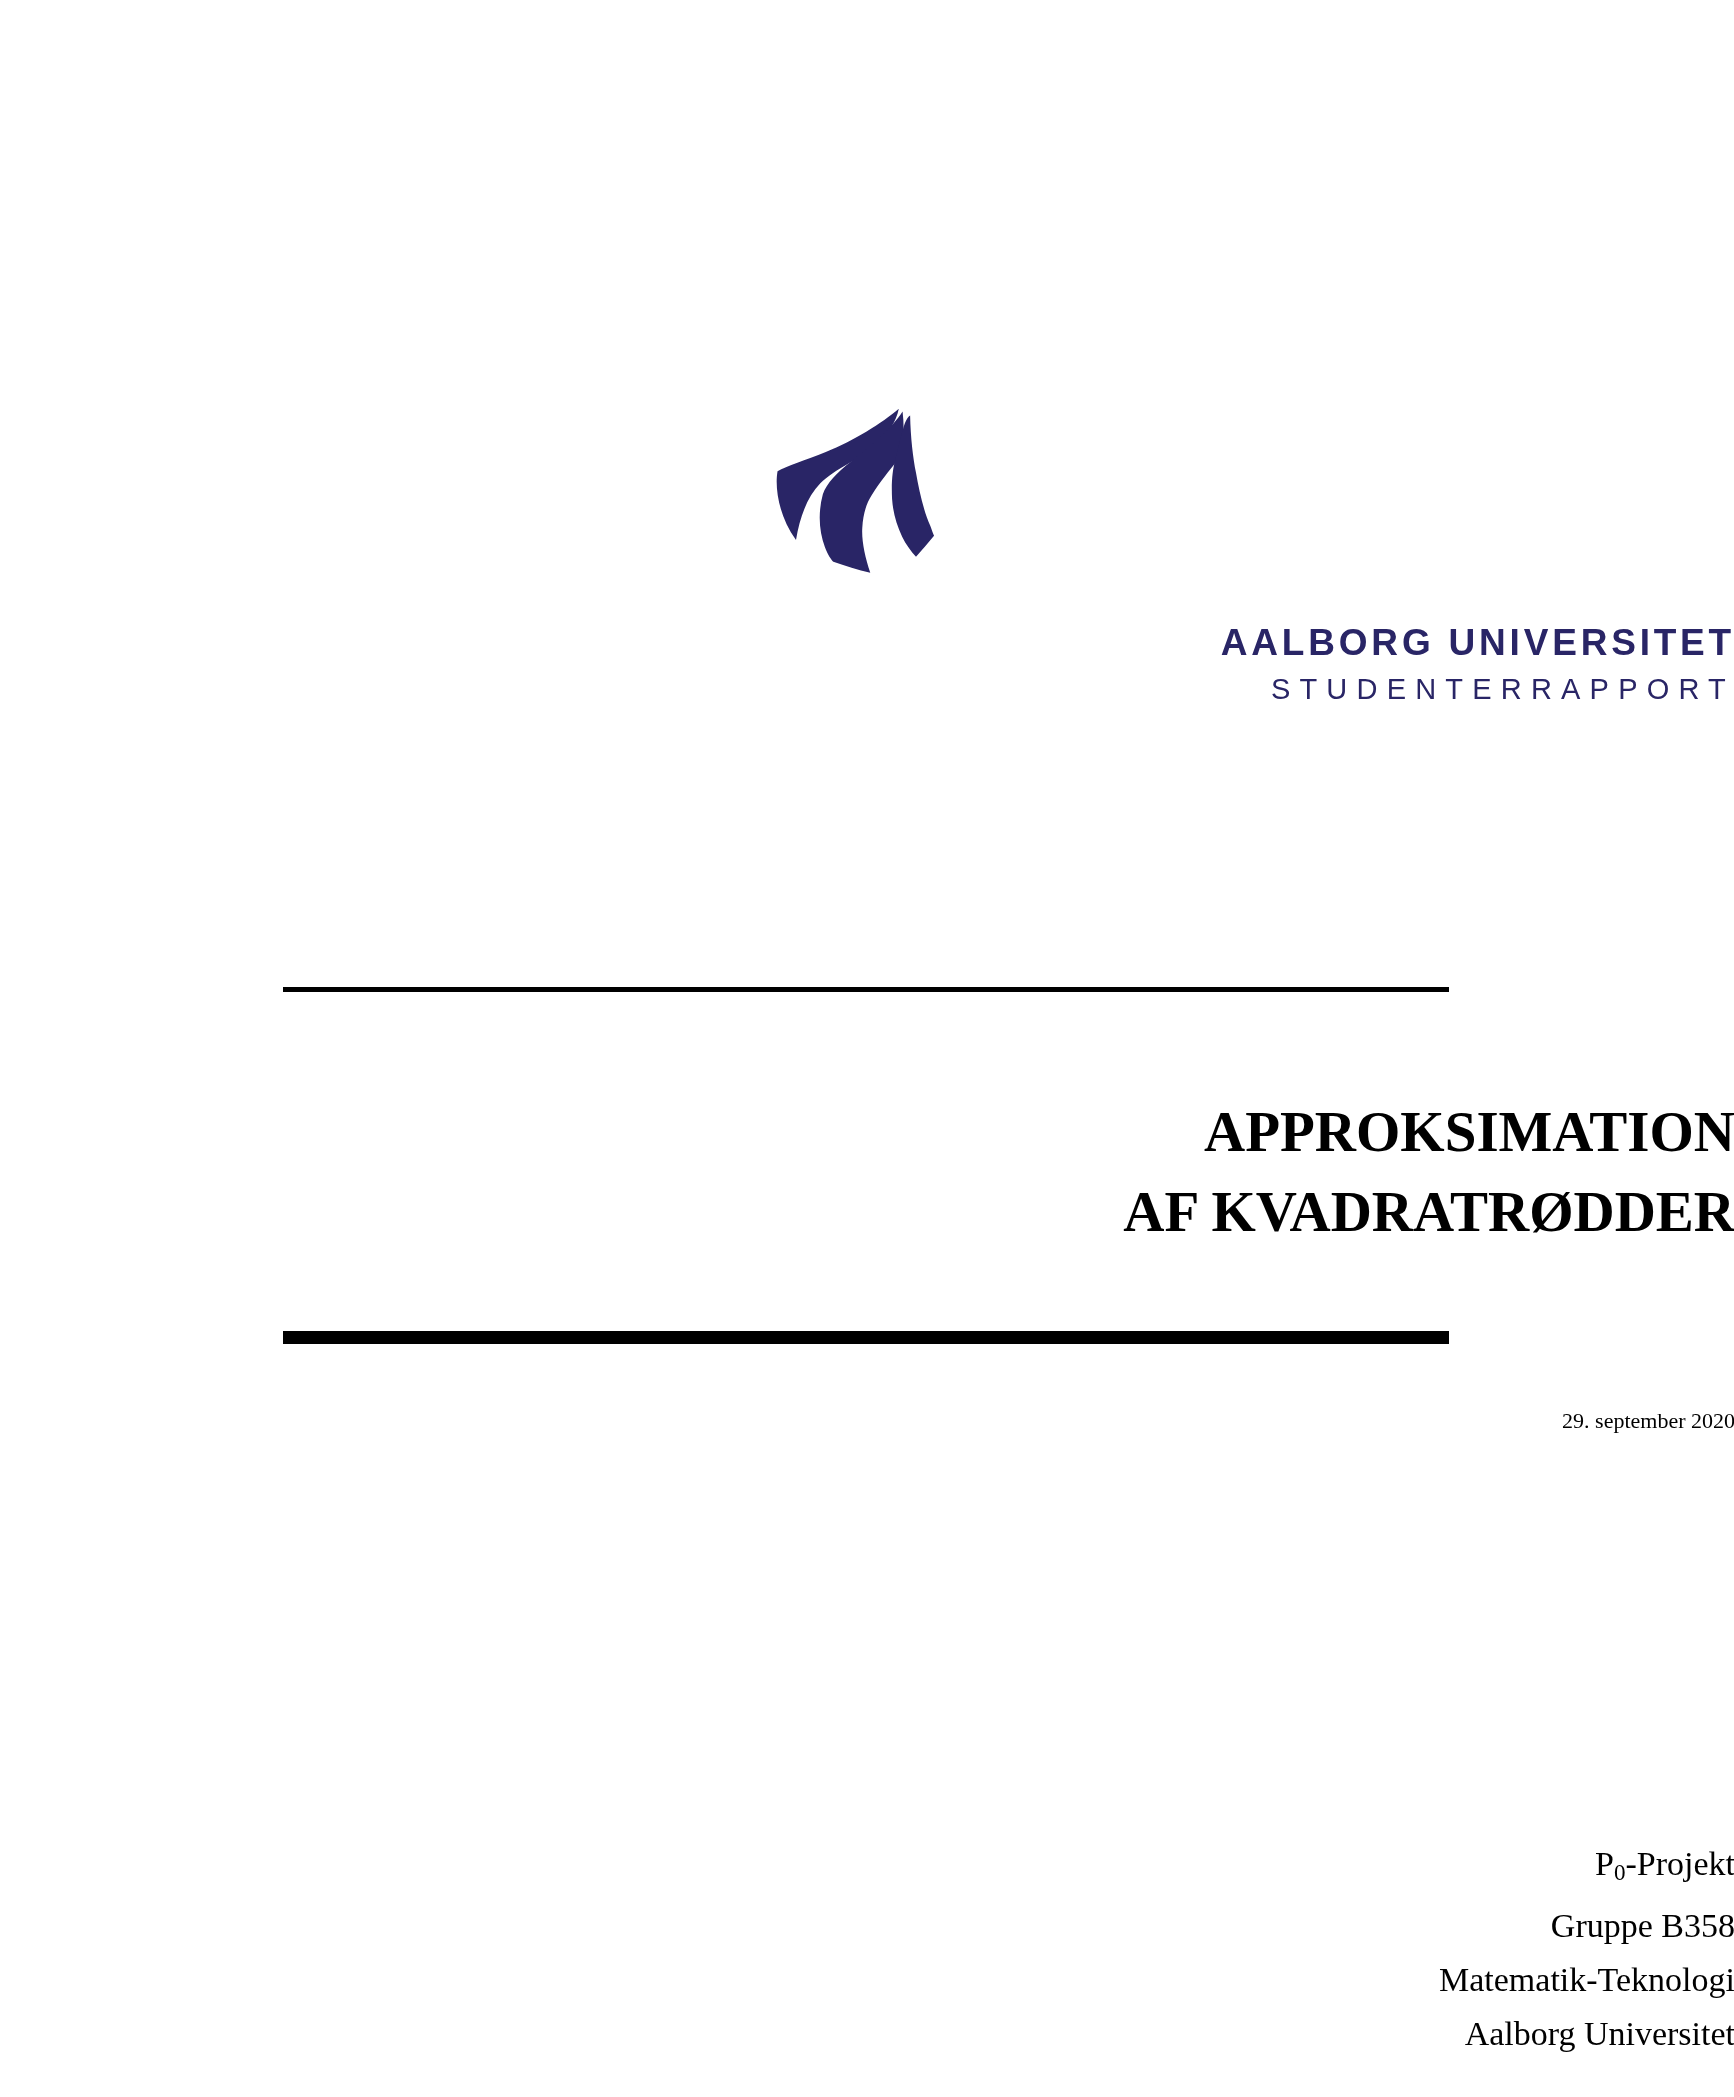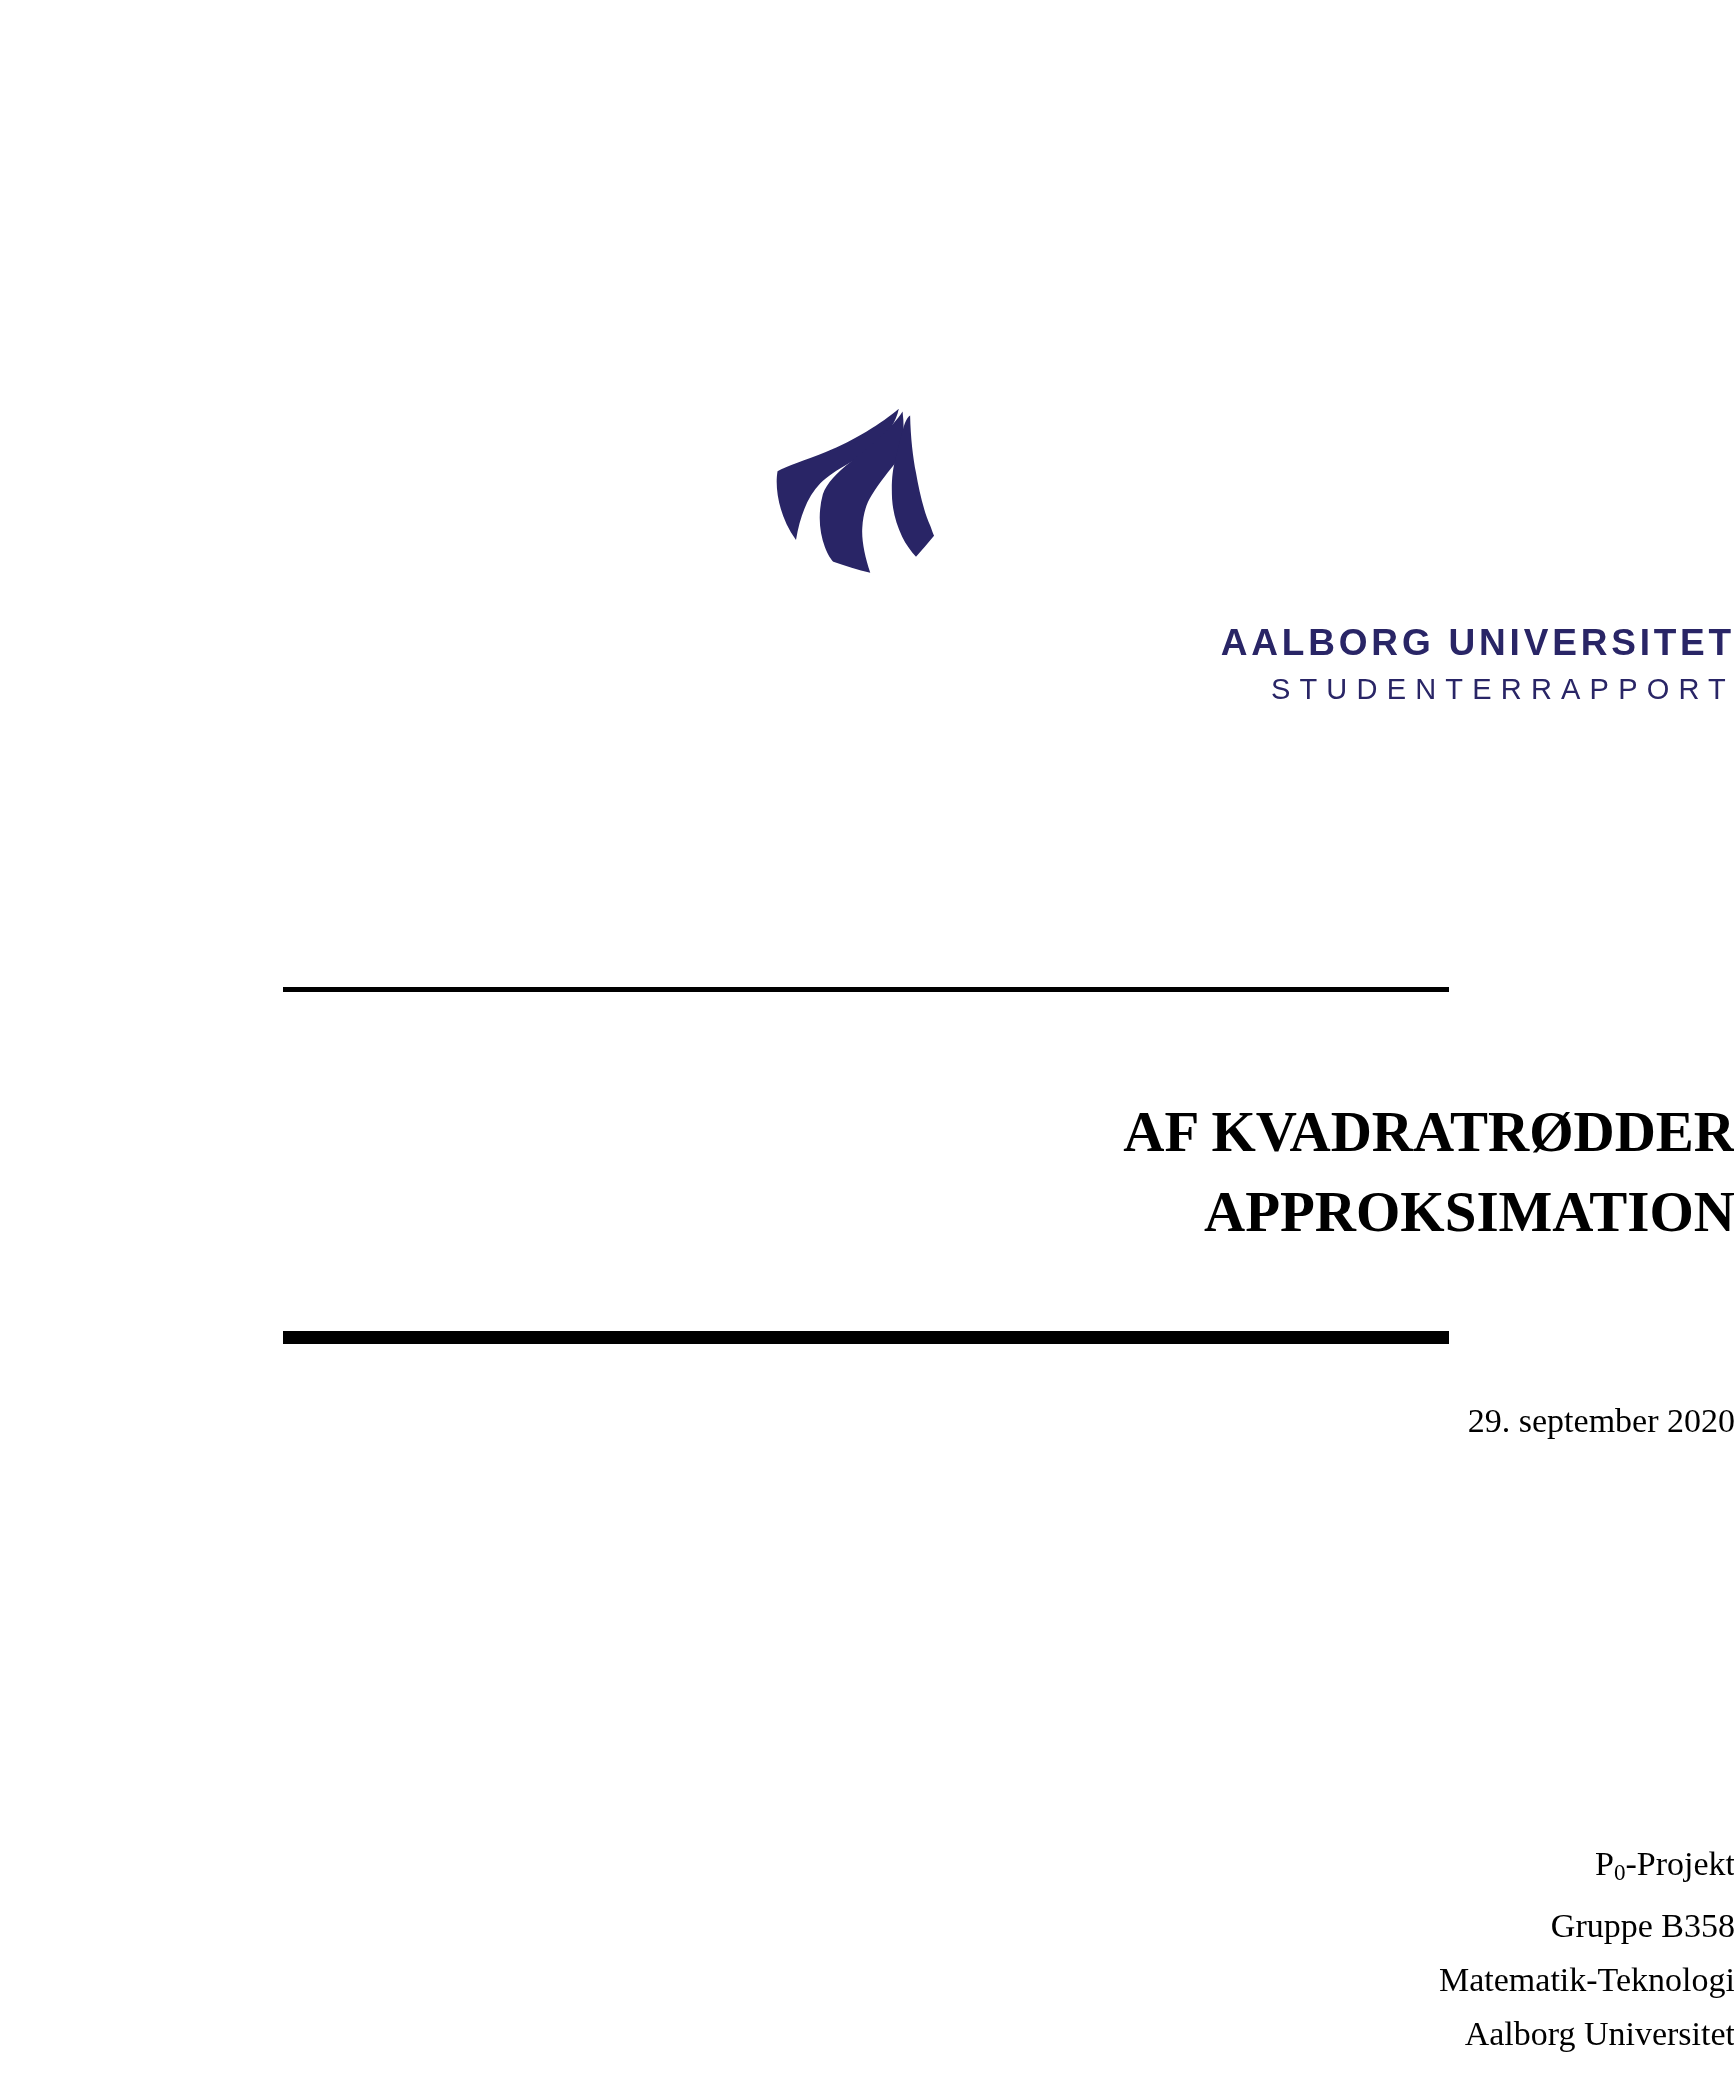--- a/index.html
+++ b/index.html
@@ -25,21 +25,21 @@
     font-weight:400;font-size:29px;letter-spacing:9.2px;
     color:#292566;
   }
   .rule{position:absolute;left:283px;width:1166px;background:#000;}
   .rule-thin{top:987px;height:5px;}
   .rule-thick{top:1331px;height:12.6px;}
   .doc-title{
     top:1092px;line-height:80px;
     font-weight:700;font-size:57px;
   }
-  .doc-date{top:1401px;line-height:40px;font-size:34px;}
+  .doc-date{top:1401px;line-height:40px;font-size:22px;}
   .info-block{top:1837px;line-height:54px;font-size:34px;}
   .info-block sub{font-size:0.68em;vertical-align:-0.22em;}
 </style>
 </head>
 <body>
 
 <div class="page">
 
   <svg class="logo" viewBox="0 0 400 460" xmlns="http://www.w3.org/2000/svg" aria-hidden="true">
     <path d="M302,4 C262,38 196,80 128,107 C80,126 34,141 13,153 C6,192 16,261 57,317
@@ -52,22 +52,22 @@
              C284,181 287,150 293,128 C301,99 309,61 316,40 C320,29 325,22 329,20 Z" fill="#292566"></path>
   </svg>
 
   <div class="centered org-name">AALBORG UNIVERSITET</div>
 
   <div class="centered org-sub">STUDENTERRAPPORT</div>
 
   <div class="rule rule-thin"></div>
 
   <div class="centered doc-title">
+    <div>APPROKSIMATION</div>
     <div>AF KVADRATRØDDER</div>
-    <div>APPROKSIMATION</div>
   </div>
 
   <div class="rule rule-thick"></div>
 
   <div class="centered doc-date">29. september 2020</div>
 
   <div class="centered info-block">
     <div><span>P</span><sub>0</sub><span>-Projekt</span></div>
     <div>Gruppe B358</div>
     <div>Matematik-Teknologi</div>

